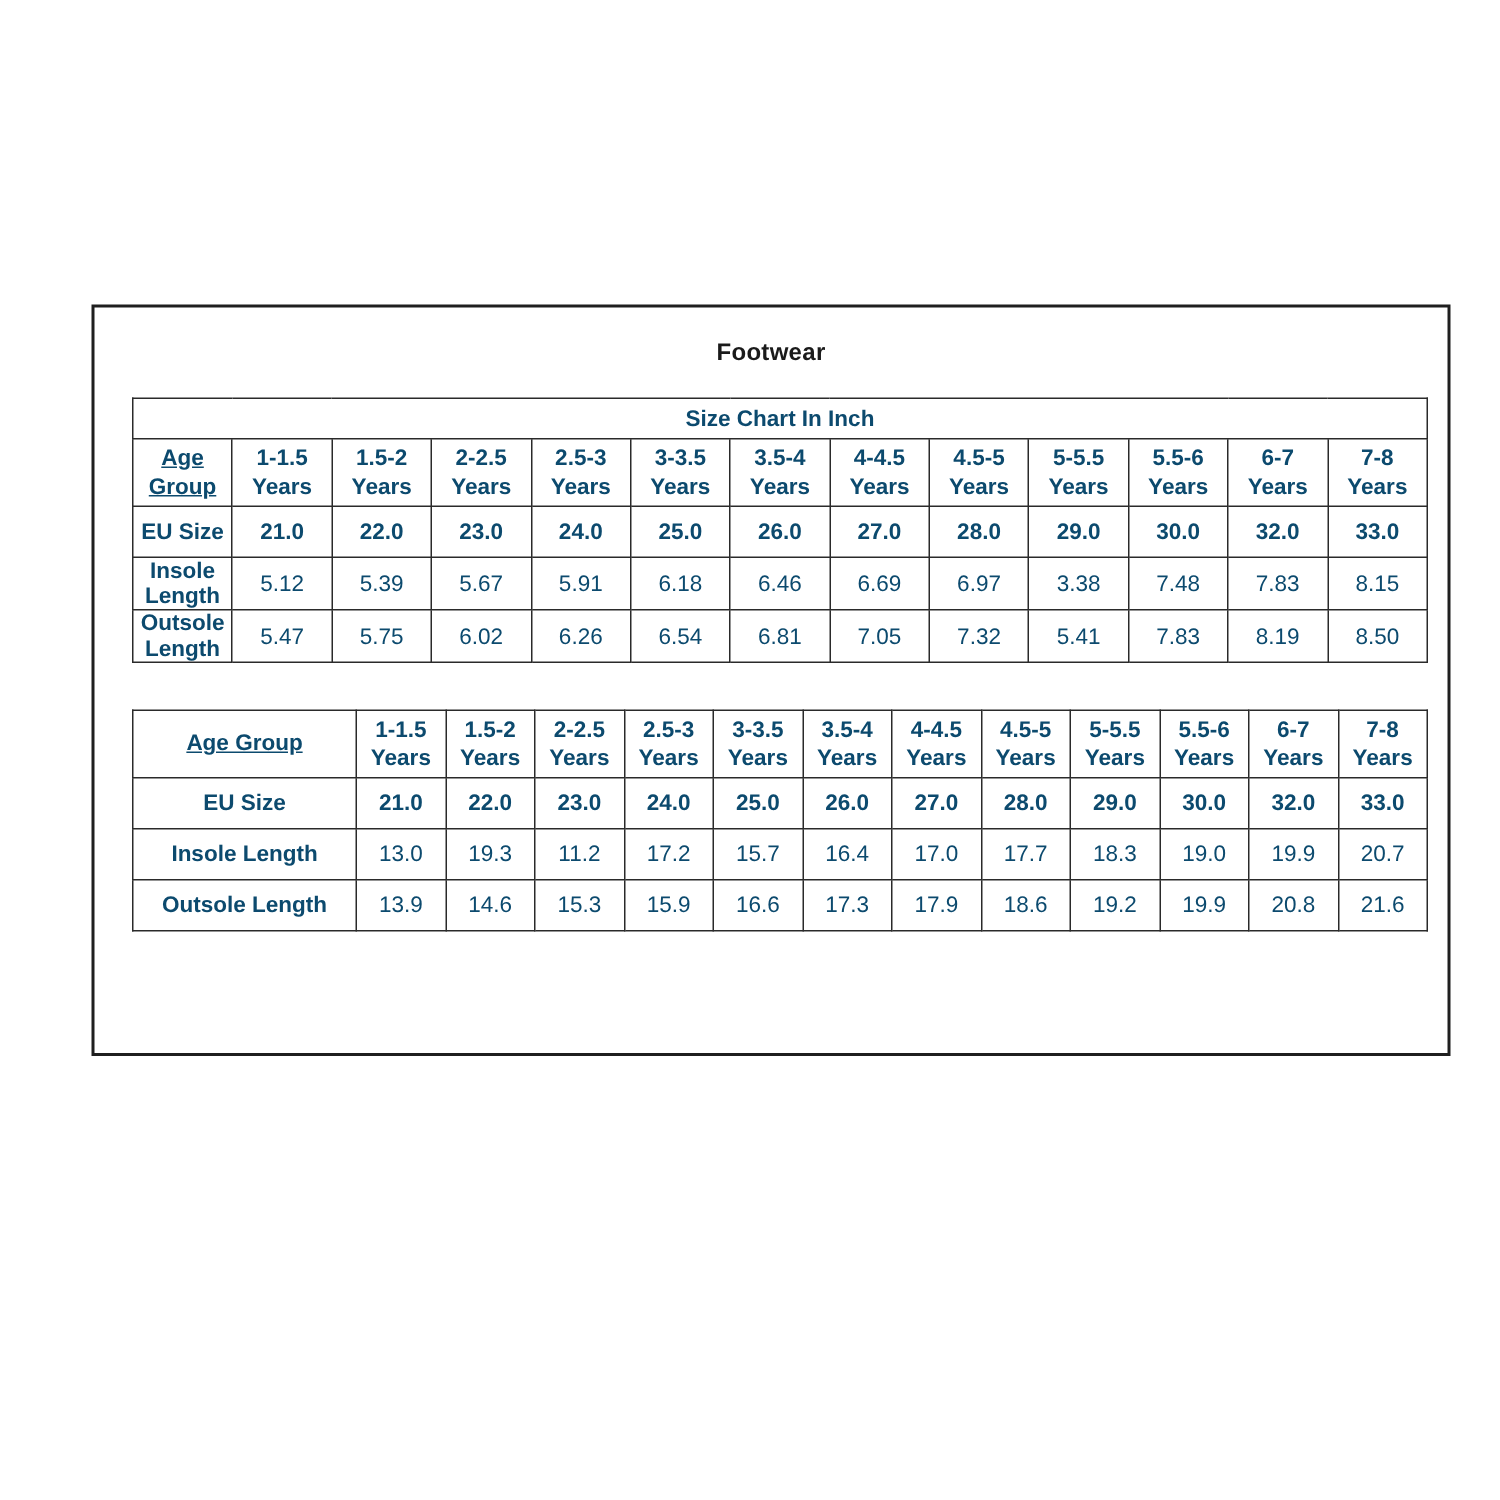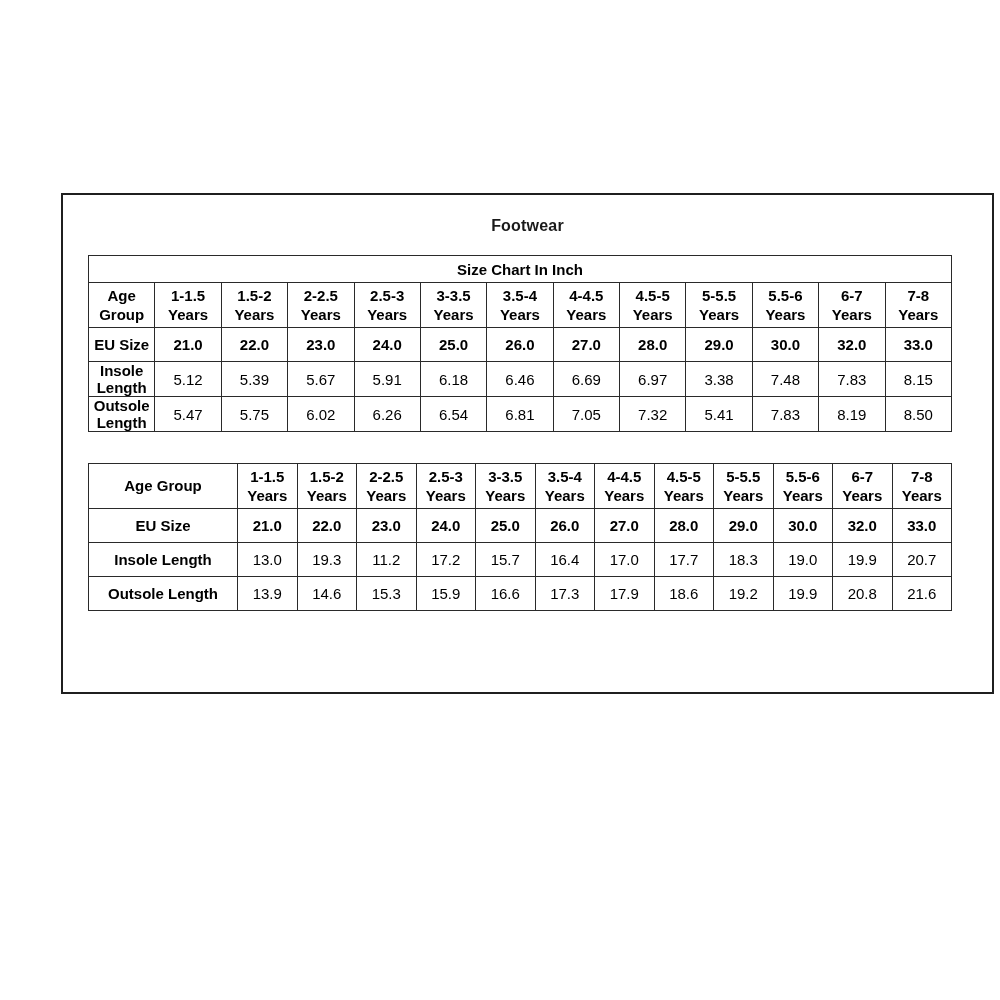--- a/index.html
+++ b/index.html
@@ -1,40 +1,40 @@
 <!DOCTYPE html>
 <html><head>
 <meta charset="utf-8">
 <style>
   html, body { margin: 0; padding: 0; background: #ffffff; }
   .page {
     position: relative; width: 1000px; height: 1000px; background: #ffffff;
     font-family: "Liberation Sans", sans-serif; color: #1a1a1a;
   }
   .frame {
-    position: absolute; left: 61px; top: 193px; width: 902px; height: 497px;
-    border: 2px solid #1f1f1f; background: #ffffff; box-sizing: content-box; padding-left: 27px;
+    position: absolute; left: 61px; top: 203px; width: 902px; height: 497px;
+    border: 2px solid #1f1f1f; background: #ffffff; box-sizing: content-box;
   }
   .doc-title {
     position: absolute; top: 22px; left: 0; width: 100%;
     text-align: center; font-weight: bold; font-size: 16px; letter-spacing: 0.2px;
   }
   .tables-container { position: absolute; left: 25px; top: 60px; width: 864px; }
   table.size-table {
     border-collapse: collapse; table-layout: fixed; width: 864px;
-    font-size: 15px; color: #000000;
+    font-size: 15px; color: #0c4a6e;
   }
   table.size-table + table.size-table { margin-top: 31px; }
   table.size-table td {
     border: 1.5px solid #2a2a2a; text-align: center; vertical-align: middle;
     padding: 0; overflow: hidden;
   }
   .tbl-title-row td { height: 26px; font-weight: bold; border-bottom-width: 2px; }
   .hdr-row td { height: 44px; font-weight: bold; line-height: 1.3; border-bottom-width: 2px; }
-  .hdr-row td.row-label { width: 148px; }
+  .hdr-row td.row-label { width: 148px; text-decoration: underline; }
   .data-row td { height: 33px; }
   .data-row td.row-label { font-weight: bold; }
   .bold-row td { font-weight: bold; }
 </style>
 </head>
 <body>
 
 <div class="page">
   <div class="frame">
     <div class="doc-title">Footwear</div>

